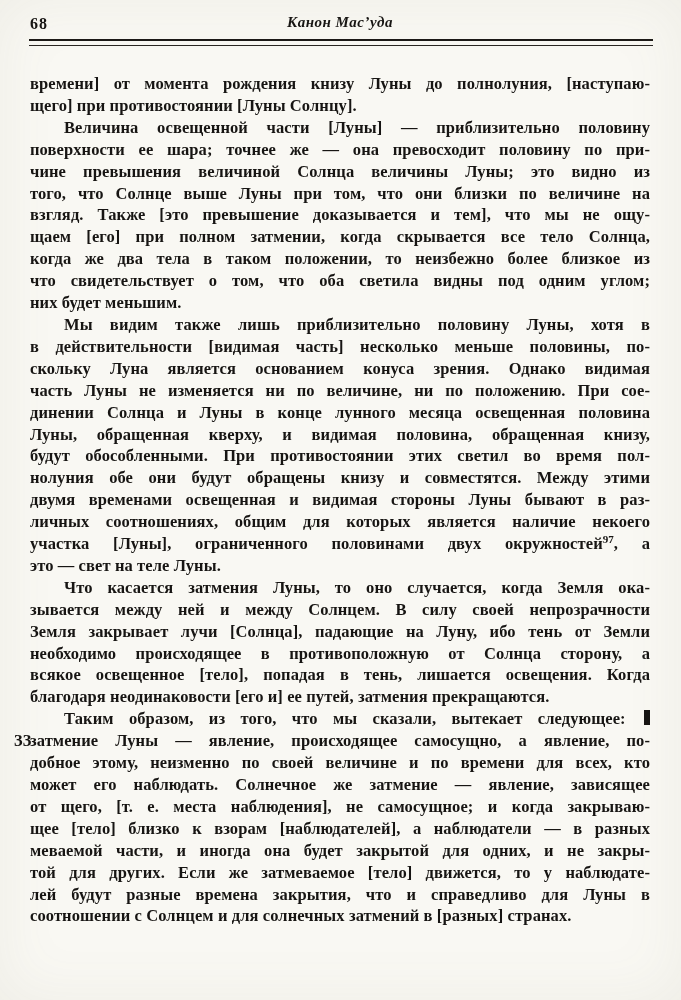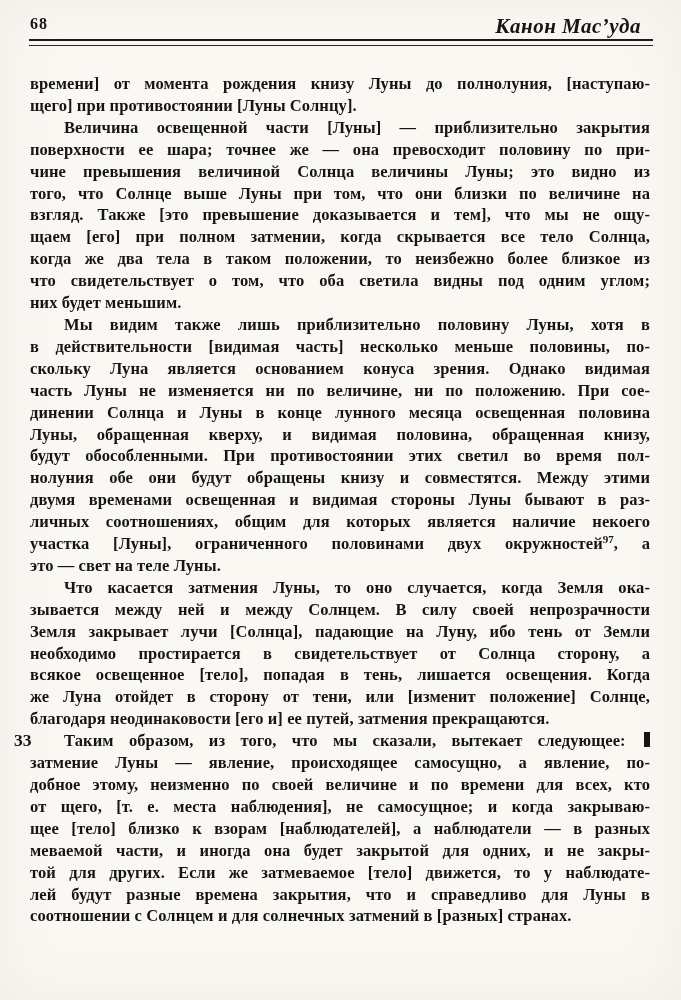--- a/index.html
+++ b/index.html
@@ -8,22 +8,22 @@
     width:681px;height:1000px;
     background:#f9f8f3;
     box-shadow:inset 0 0 60px rgba(120,110,90,0.08);
     font-family:"Liberation Serif","DejaVu Serif",serif;
     color:#171513;
     overflow:hidden;
   }
   .header{position:absolute;left:30px;right:31px;top:13px;height:24px;}
   .pagenum{position:absolute;left:0;top:2px;font-size:16px;font-weight:700;letter-spacing:1px;}
   .running-title{
-    position:absolute;left:0;right:9px;top:1px;text-align:right;
-    font-style:italic;font-weight:700;font-size:21px;letter-spacing:0.5px;
+    position:absolute;left:0;right:0;top:1px;text-align:center;
+    font-style:italic;font-weight:700;font-size:15px;letter-spacing:0.5px;
   }
   .rule{
     position:absolute;left:29px;right:28px;top:39px;height:4px;
     border-top:2px solid #1d1a17;border-bottom:1px solid #2a2622;
   }
   .margin-note{
     position:absolute;left:14px;top:730px;
     font-size:17.5px;font-weight:700;text-align:center;
   }
   .body{position:absolute;left:30px;top:73px;width:620px;}
@@ -54,21 +54,21 @@
     <span class="running-title">Канон Мас’уда</span>
   </div>
   <div class="rule"></div>
   <div class="margin-note">33</div>
   <div class="body">
       <div class="para">
         <div class="line">времени] от момента рождения книзу Луны до полнолуния, [наступаю-</div>
         <div class="line lastline">щего] при противостоянии [Луны Солнцу].</div>
       </div>
       <div class="para indent">
-        <div class="line">Величина освещенной части [Луны] — приблизительно закрытия</div>
+        <div class="line">Величина освещенной части [Луны] — приблизительно половину</div>
         <div class="line">поверхности ее шара; точнее же — она превосходит половину по при-</div>
         <div class="line">чине превышения величиной Солнца величины Луны; это видно из</div>
         <div class="line">того, что Солнце выше Луны при том, что они близки по величине на</div>
         <div class="line">взгляд. Также [это превышение доказывается и тем], что мы не ощу-</div>
         <div class="line">щаем [его] при полном затмении, когда скрывается все тело Солнца,</div>
         <div class="line">когда же два тела в таком положении, то неизбежно более близкое из</div>
         <div class="line">что свидетельствует о том, что оба светила видны под одним углом;</div>
         <div class="line lastline">них будет меньшим.</div>
       </div>
       <div class="para indent">
@@ -82,29 +82,29 @@
         <div class="line">нолуния обе они будут обращены книзу и совместятся. Между этими</div>
         <div class="line">двумя временами освещенная и видимая стороны Луны бывают в раз-</div>
         <div class="line">личных соотношениях, общим для которых является наличие некоего</div>
         <div class="line">участка [Луны], ограниченного половинами двух окружностей<sup class="fnref">97</sup>, а</div>
         <div class="line lastline">это — свет на теле Луны.</div>
       </div>
       <div class="para indent">
         <div class="line">Что касается затмения Луны, то оно случается, когда Земля ока-</div>
         <div class="line">зывается между ней и между Солнцем. В силу своей непрозрачности</div>
         <div class="line">Земля закрывает лучи [Солнца], падающие на Луну, ибо тень от Земли</div>
-        <div class="line">необходимо простирается в свидетельствует от Солнца сторону, а</div>
+        <div class="line">необходимо происходящее в противоположную от Солнца сторону, а</div>
         <div class="line">всякое освещенное [тело], попадая в тень, лишается освещения. Когда</div>
-        <div class="line">же Луна отойдет в сторону от тени, или [изменит положение] Солнце,</div>
         <div class="line lastline">благодаря неодинаковости [его и] ее путей, затмения прекращаются.</div>
       </div>
       <div class="para indent">
         <div class="line">Таким образом, из того, что мы сказали, вытекает следующее: <span class="folio-bar"></span></div>
         <div class="line">затмение Луны — явление, происходящее самосущно, а явление, по-</div>
         <div class="line">добное этому, неизменно по своей величине и по времени для всех, кто</div>
+        <div class="line">может его наблюдать. Солнечное же затмение — явление, зависящее</div>
         <div class="line">от щего, [т. е. места наблюдения], не самосущное; и когда закрываю-</div>
         <div class="line">щее [тело] близко к взорам [наблюдателей], а наблюдатели — в разных</div>
         <div class="line">меваемой части, и иногда она будет закрытой для одних, и не закры-</div>
         <div class="line">той для других. Если же затмеваемое [тело] движется, то у наблюдате-</div>
         <div class="line">лей будут разные времена закрытия, что и справедливо для Луны в</div>
         <div class="line lastline">соотношении с Солнцем и для солнечных затмений в [разных] странах.</div>
       </div>
     </div>
 </div>
 

